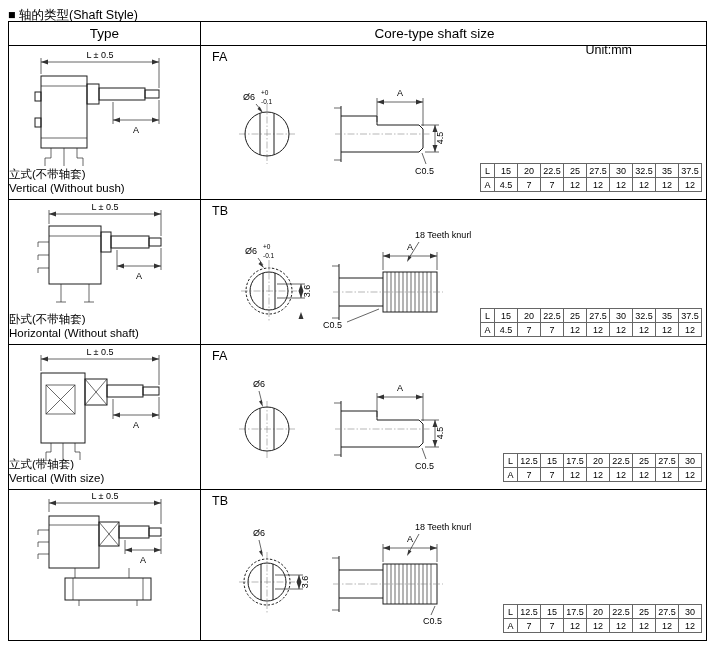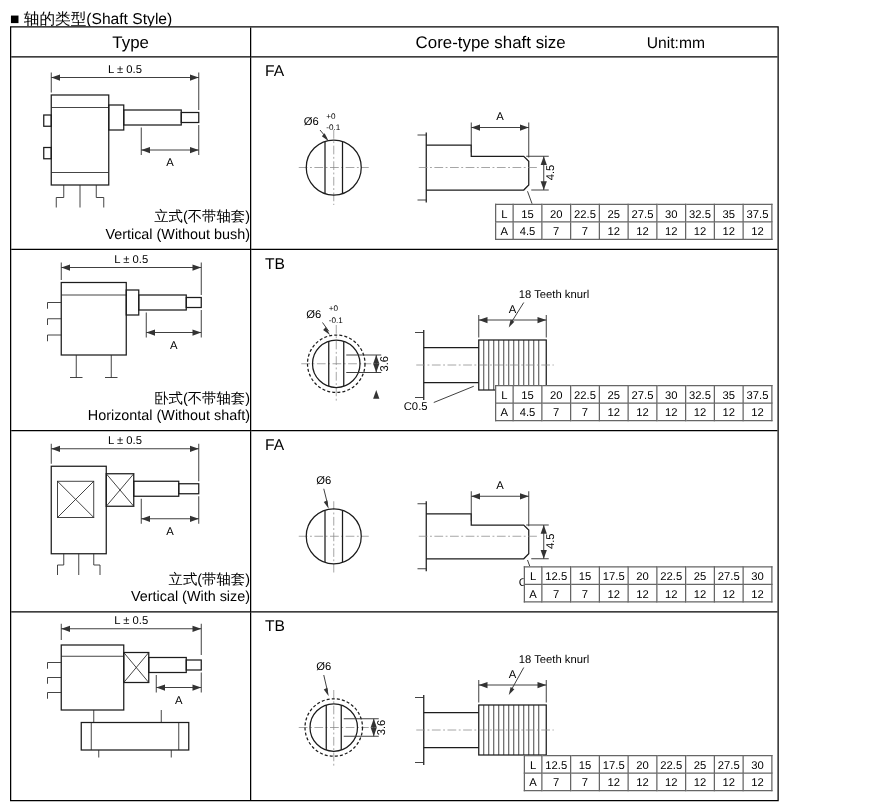--- a/index.html
+++ b/index.html
@@ -1,29 +1,29 @@
 <!DOCTYPE html>
 <html><head>
 <meta charset="utf-8">
 <style>
   html,body{margin:0;padding:0}
   body{width:715px;height:645px;background:#fff;color:#000;
        font-family:"Liberation Sans","DejaVu Sans",sans-serif}
   .page{position:relative;width:715px;height:645px;overflow:hidden;background:#fff}
   .title{position:absolute;left:8px;top:7px;font-size:12.5px}
-  .sheet{position:absolute;left:8px;top:21px;width:615px;height:620px;border:1.5px solid #000;
+  .sheet{position:absolute;left:8px;top:21px;width:699px;height:620px;border:1.5px solid #000;
          box-sizing:border-box;display:grid;grid-template-columns:192px 1fr;
          grid-template-rows:24px 154px 145px 145px 1fr;background:#fff}
   .cell{position:relative;border-right:1px solid #000;border-bottom:1px solid #000}
   .rcol{border-right:none}
   .lastrow{border-bottom:none}
   .hdr{display:flex;align-items:center;justify-content:center;font-size:13.5px}
   .hdr-shaft .main{margin-right:38px}
-  .hdr-shaft .unit{position:absolute;right:58px;top:50%;transform:translateY(-50%);font-size:12.5px;margin:0}
-  .type-labels{position:absolute;left:0;right:0;bottom:3px;text-align:right;font-size:11.5px;line-height:1.28}
+  .hdr-shaft .unit{position:absolute;right:58px;top:50%;transform:translateY(-50%);font-size:12.5px;margin:16px}
+  .type-labels{position:absolute;left:0;right:0;bottom:3px;text-align:left;font-size:11.5px;line-height:1.28}
   .section{position:absolute;left:11px;top:4px;font-size:12.5px;font-weight:normal}
   .dims{position:absolute;right:4px;bottom:7px;border-collapse:collapse;font-size:9px;background:#fff}
   .dims td{border:1px solid #666;text-align:center;height:13px;min-width:20px;padding:0 1px;white-space:nowrap}
   .dims td.hd{min-width:11px}
   svg{position:absolute;left:0;top:0}
   .ol{fill:none;stroke:#1c1c1c;stroke-width:1}
   .thin{fill:none;stroke:#2a2a2a;stroke-width:.7}
   .dim{fill:none;stroke:#333;stroke-width:.75}
   .arr{fill:#333;stroke:none}
   .cl{fill:none;stroke:#888;stroke-width:.6;stroke-dasharray:7 2 1.5 2}

